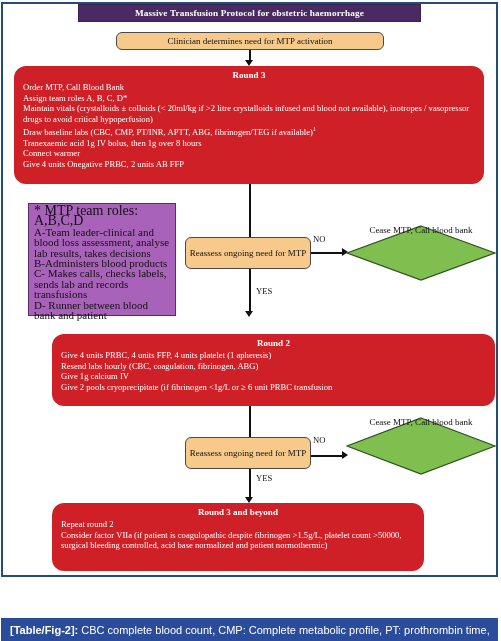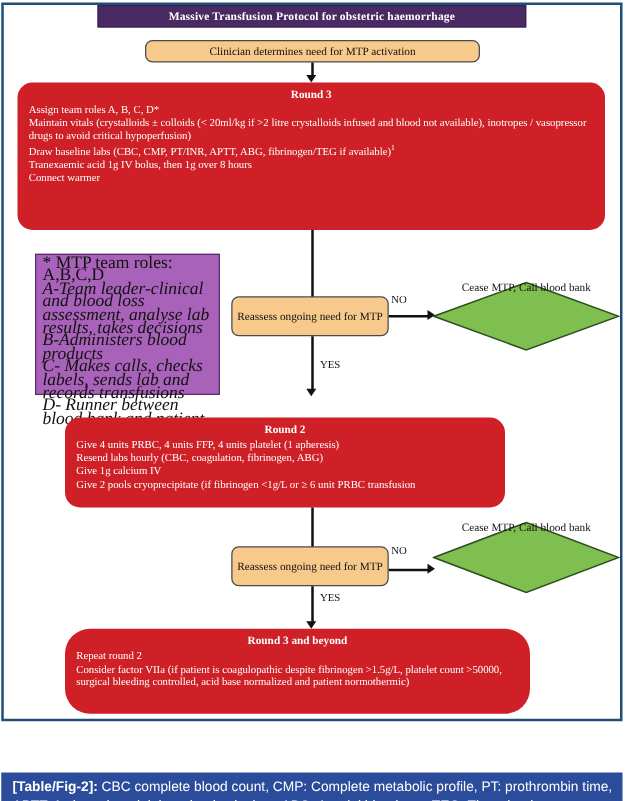--- a/index.html
+++ b/index.html
@@ -37,21 +37,21 @@
     text-align:center;font-weight:bold;font-size:9px;line-height:12px;margin-bottom:1px;
   }
   .red-box .ln{
     font-size:8.6px;line-height:10.6px;text-align:left;white-space:pre-wrap;
   }
   .purple-box{
     position:absolute;background:#a962b9;border:1.2px solid #5b2a6b;
     box-sizing:border-box;color:#111111;padding:2px 4px 2px 5px;
   }
   .purple-box .hd{font-weight:normal;font-size:14px;line-height:10.4px;}
-  .purple-box .ln{font-size:14px;line-height:10.4px;font-style:italic;}
+  .purple-box .ln{font-size:11px;line-height:10.4px;}
   .diamond{
     position:absolute;
     display:flex;align-items:flex-start;justify-content:center;text-align:center;
     color:#111111;font-size:9px;line-height:11.5px;
   }
   .diamond svg{position:absolute;left:0;top:0;}
   .diamond .dtxt{position:relative;z-index:2;}
   
   .vline{position:absolute;width:1.6px;background:#111111;}
   .hline{position:absolute;height:1.6px;background:#111111;}
@@ -91,25 +91,27 @@
 
   <div class="orange-box" style="left:116px;top:32px;width:268px;height:18px;justify-content:center;">
     <span>Clinician determines need for MTP activation</span>
   </div>
 
   <div class="vline" style="left:249px;top:50px;height:12px;"></div>
   <div class="arrowdown" style="left:245px;top:60px;"></div>
 
   <div class="red-box" style="left:14px;top:66px;width:470px;height:118px;">
     <div class="hd">Round 3</div>
+    <div class="ln">Order MTP, Call Blood Bank</div>
     <div class="ln">Assign team roles A, B, C, D*</div>
     <div class="ln">Maintain vitals (crystalloids ± colloids (&lt; 20ml/kg if &gt;2 litre crystalloids infused and blood not available), inotropes / vasopressor drugs to avoid critical hypoperfusion)</div>
     <div class="ln"><span>Draw baseline labs (CBC, CMP, PT/INR, APTT, ABG, fibrinogen/TEG if available)</span><span class="sup">1</span></div>
     <div class="ln">Tranexaemic acid 1g IV bolus, then 1g over 8 hours</div>
     <div class="ln">Connect warmer</div>
+    <div class="ln">Give 4 units Onegative PRBC, 2 units AB FFP</div>
   </div>
 
   <div class="vline" style="left:249px;top:184px;height:54px;"></div>
 
   <div class="purple-box" style="left:28px;top:203px;width:148px;height:113px;">
     <div class="hd">* MTP team roles: A,B,C,D</div>
     <div class="ln">A-Team leader-clinical and blood loss assessment, analyse lab results, takes decisions</div>
     <div class="ln">B-Administers blood products</div>
     <div class="ln">C- Makes calls, checks labels, sends lab and records transfusions</div>
     <div class="ln">D- Runner between blood bank and patient</div>
@@ -127,21 +129,21 @@
     <svg width="150" height="56" viewBox="0 0 150 56">
       <polygon points="75,1 149,28 75,55 1,28" fill="#7fbf4f" stroke="#2f4f1f" stroke-width="1.2"></polygon>
     </svg>
     <span class="dtxt">Cease MTP, Call blood bank</span>
   </div>
 
   <div class="vline" style="left:249px;top:269px;height:44px;"></div>
   <div class="arrowdown" style="left:245px;top:311px;"></div>
   <div class="edge-label" style="left:256px;top:286px;">YES</div>
 
-  <div class="red-box" style="left:52px;top:334px;width:352px;height:72px;">
+  <div class="red-box" style="left:52px;top:334px;width:443px;height:72px;">
     <div class="hd">Round 2</div>
     <div class="ln">Give 4 units PRBC, 4 units FFP, 4 units platelet (1 apheresis)</div>
     <div class="ln">Resend labs hourly (CBC, coagulation, fibrinogen, ABG)</div>
     <div class="ln">Give 1g calcium IV</div>
     <div class="ln">Give 2 pools cryoprecipitate (if fibrinogen &lt;1g/L or ≥ 6 unit PRBC transfusion</div>
   </div>
 
   <div class="vline" style="left:249px;top:406px;height:34px;"></div>
 
   <div class="orange-box" style="left:185px;top:437px;width:126px;height:32px;">
@@ -156,21 +158,21 @@
     <svg width="150" height="58" viewBox="0 0 150 58">
       <polygon points="75,1 149,29 75,57 1,29" fill="#7fbf4f" stroke="#2f4f1f" stroke-width="1.2"></polygon>
     </svg>
     <span class="dtxt">Cease MTP, Call blood bank</span>
   </div>
 
   <div class="vline" style="left:249px;top:469px;height:30px;"></div>
   <div class="arrowdown" style="left:245px;top:497px;"></div>
   <div class="edge-label" style="left:256px;top:473px;">YES</div>
 
-  <div class="red-box" style="left:52px;top:503px;width:372px;height:68px;border-radius:20px;">
+  <div class="red-box" style="left:52px;top:503px;width:372px;height:68px;">
     <div class="hd">Round 3 and beyond</div>
     <div class="ln">Repeat round 2</div>
     <div class="ln">Consider factor VIIa (if patient is coagulopathic despite fibrinogen &gt;1.5g/L, platelet count &gt;50000, surgical bleeding controlled, acid base normalized and patient normothermic)</div>
   </div>
 
   <div id="caption">
     <b>[Table/Fig-2]:</b><span> CBC complete blood count, CMP: Complete metabolic profile, PT: prothrombin time, APTT: Activated partial thromboplastin time, ABG: Arterial blood gas, TEG: Thromboelastogram.</span>
   </div>
 
 </div>

